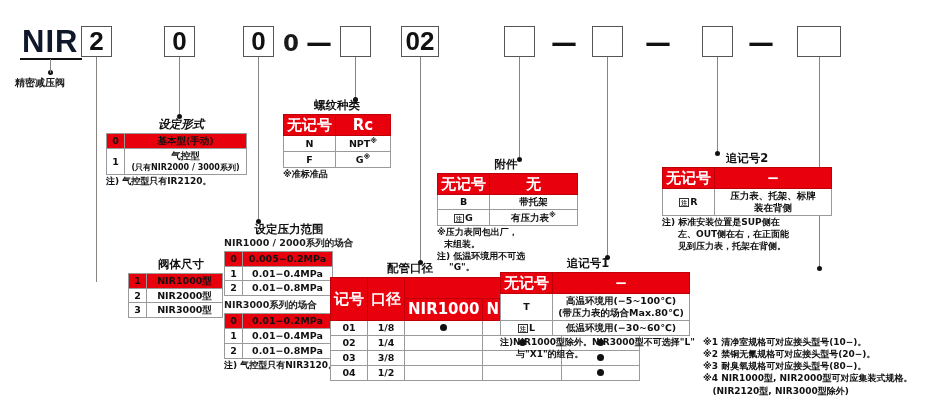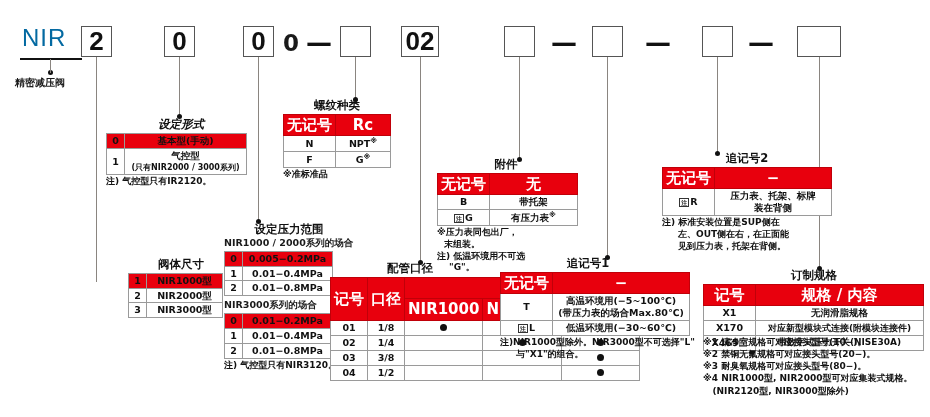--- a/index.html
+++ b/index.html
@@ -11,22 +11,22 @@
     color: #1a1a1a;
     position: relative;
     overflow: hidden;
   }
   .stage { position: relative; width: 930px; height: 417px; }
   .abs { position: absolute; }
 
   
   .code-text {
     font-family: "Liberation Sans", "DejaVu Sans", sans-serif;
-    font-size: 24px; font-weight: 400; letter-spacing: 1px;
-    color: #0369a1; line-height: 1;
+    font-size: 31px; font-weight: 700; letter-spacing: 1px;
+    color: #0f172a; line-height: 1;
   }
   .code-box {
     border: 1.5px solid #555;
     background: #fff;
     display: flex; align-items: center; justify-content: center;
     font-family: "Liberation Sans", "DejaVu Sans", sans-serif;
     font-size: 26px; font-weight: 600; color: #111;
   }
   .dash {
     font-size: 26px; font-weight: 700; color: #111; line-height: 1;
@@ -351,43 +351,20 @@
       <tr>
         <td><span class="minibox">注</span><span>L</span></td>
         <td class="l">低温环境用(−30~60℃)</td>
       </tr>
     </tbody>
       </table>
     <div class="note" style="margin-top:1px;">注)NIR1000型除外。NIR3000型不可选择"L"</div>
     <div class="note" style="padding-left:16px;">与"X1"的组合。</div>
   </div>
 
-  <div class="abs" style="left:703px; top:269px; width:222px;">
-    <div class="sect-title" style="text-align:center; margin-bottom:2px;">订制规格</div>
-    <table class="t">
-      <tbody>
-          <tr>
-        <th style="width:52px;">记号</th>
-        <th style="width:168px;">规格 / 内容</th>
-      </tr>
-      <tr>
-        <td>X1</td>
-        <td class="l">无润滑脂规格</td>
-      </tr>
-      <tr>
-        <td>X170</td>
-        <td class="l" style="font-size:9px;">对应新型模块式连接(附模块连接件)</td>
-      </tr>
-      <tr>
-        <td>X465□</td>
-        <td class="l" style="font-size:9px;">带数字式压力开关(NISE30A)</td>
-      </tr>
-    </tbody>
-      </table>
-  </div>
 
   <div class="abs" style="left:703px; top:336px; width:228px;">
     <div class="note-wrap">※1 清净室规格可对应接头型号(10−)。</div>
     <div class="note-wrap">※2 禁铜无氟规格可对应接头型号(20−)。</div>
     <div class="note-wrap">※3 耐臭氧规格可对应接头型号(80−)。</div>
     <div class="note-wrap">※4 NIR1000型, NIR2000型可对应集装式规格。</div>
     <div class="note-wrap" style="white-space:pre;">   (NIR2120型, NIR3000型除外)</div>
   </div>
 
 </div>

